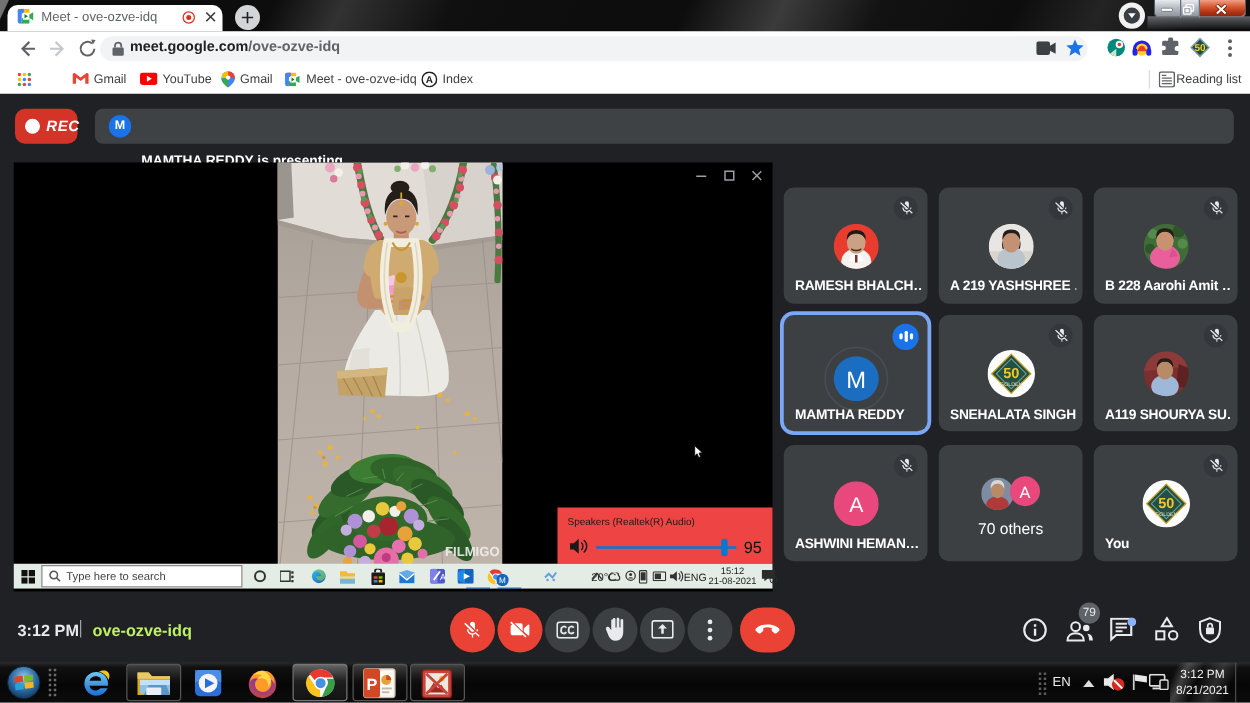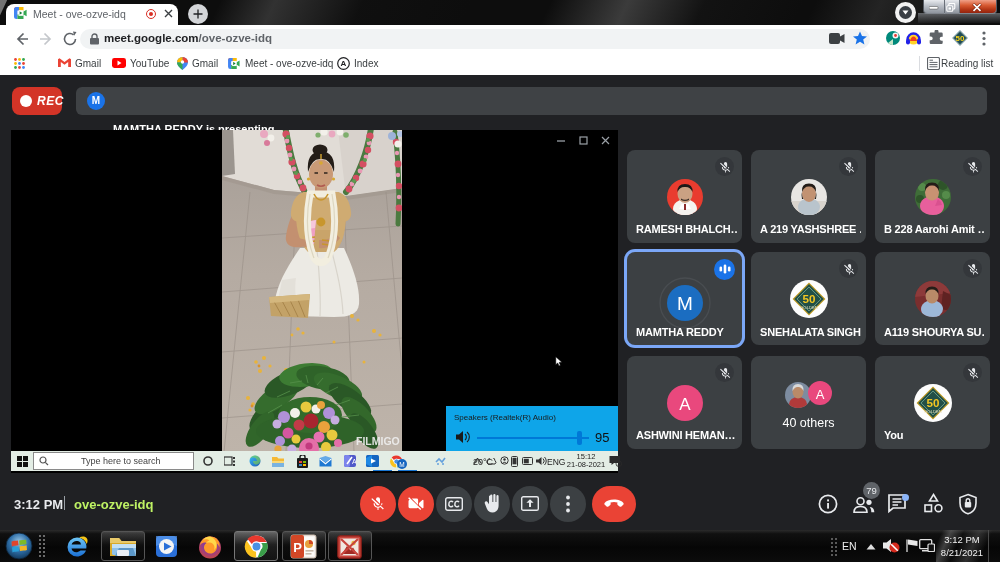--- a/index.html
+++ b/index.html
@@ -389,21 +389,21 @@
         <circle cx="87" cy="309" r="10" fill="#e46fa8"></circle>
         <circle cx="87" cy="307" r="3.6" fill="#c23a7e"></circle>
         <circle cx="104" cy="308" r="5" fill="#e8c93e"></circle>
           <circle cx="70" cy="310" r="4.5" fill="#c6addf"></circle>
         <circle cx="116" cy="304" r="4" fill="#e46fa8"></circle>
           <circle cx="56" cy="310" r="3.6" fill="#e8a23c"></circle>
       </g>
       <text x="134" y="315" font-size="10.5" font-weight="bold" fill="#efefef" font-family="Liberation Sans" opacity="0.9">FILMIGO</text>
     </svg>
 
-    <div class="abs" style="left:435px;top:276px;width:172px;height:45px;background:#0ea5e9;">
+    <div class="abs" style="left:435px;top:276px;width:172px;height:45px;background:#ef4444;">
       <div class="abs" style="left:8px;top:7px;font-size:8px;color:#1a1a1a;">Speakers (Realtek(R) Audio)</div>
       <svg class="abs" style="left:10px;top:24px" width="16" height="14" viewBox="0 0 16 14">
           <path d="M0 4.5 H3 L7 1 V13 L3 9.5 H0 Z" fill="#1a1a1a"></path>
           <path d="M9 4 A4 4 0 0 1 9 10 M11 2 A6.5 6.5 0 0 1 11 12" stroke="#1a1a1a" stroke-width="1.1" fill="none"></path>
         </svg>
       <div class="abs" style="left:31px;top:31px;width:112px;height:2px;background:#0078d7;"></div>
       <div class="abs" style="left:131px;top:25px;width:4.5px;height:14px;border-radius:2px;background:#0078d7;"></div>
       <div class="abs" style="left:149px;top:24px;font-size:13px;color:#111;">95</div>
     </div>
 
@@ -412,21 +412,21 @@
           <rect x="0" y="0" width="5" height="5" fill="#111"></rect>
           <rect x="6" y="0" width="5" height="5" fill="#111"></rect>
           <rect x="0" y="6" width="5" height="5" fill="#111"></rect>
           <rect x="6" y="6" width="5" height="5" fill="#111"></rect>
         </svg>
       <div class="abs" style="left:22px;top:1px;width:161px;height:18px;background:#fff;border:1px solid #8a8a8a;"></div>
       <svg class="abs" style="left:28px;top:5px" width="10" height="10" viewBox="0 0 10 10">
           <circle cx="4" cy="4" r="3" fill="none" stroke="#555" stroke-width="1.2"></circle>
           <path d="M6.3 6.3 L9 9" stroke="#555" stroke-width="1.2"></path>
         </svg>
-      <div class="abs" style="left:42px;top:5px;font-size:9px;color:#444;margin-left:28px;">Type here to search</div>
+      <div class="abs" style="left:42px;top:5px;font-size:9px;color:#444;">Type here to search</div>
       <svg class="abs" style="left:192px;top:5px" width="10" height="10" viewBox="0 0 10 10">
           <circle cx="5" cy="5" r="4" fill="none" stroke="#333" stroke-width="1.6"></circle>
         </svg>
       <svg class="abs" style="left:213px;top:5px" width="11" height="10" viewBox="0 0 11 10">
           <rect x="0" y="1" width="8" height="8" fill="none" stroke="#333" stroke-width="1.2"></rect>
           <rect x="9" y="1" width="2" height="2" fill="#333"></rect>
           <rect x="9" y="4.5" width="2" height="2" fill="#333"></rect>
           <rect x="9" y="8" width="2" height="2" fill="#333"></rect>
         </svg>
       <svg class="abs" style="left:238px;top:4px" width="12" height="12" viewBox="0 0 24 24">
@@ -672,21 +672,21 @@
           </defs>
           <g clip-path="url(#cpO)">
             <rect x="2" y="2" width="26" height="26" fill="#7d8ca0"></rect>
             <ellipse cx="15" cy="24" rx="9" ry="7" fill="#b03a3a"></ellipse>
             <ellipse cx="15" cy="12" rx="5.5" ry="6.5" fill="#b98a68"></ellipse>
             <path d="M9.5 11 Q9 4 15 4 Q21 4 20.5 11 Q18 6.5 15 7 Q12 6.5 9.5 11 Z" fill="#d8d8d8"></path>
           </g>
           <circle cx="37" cy="13" r="12" fill="#e9487d"></circle>
           <text x="37" y="18.5" font-size="13" fill="#fff" text-anchor="middle" font-family="Liberation Sans">A</text>
         </svg></div>
-      <div class="abs" style="left:751px;top:415.5px;width:115px;text-align:center;font-size:12.5px;color:#fff;">40 others</div>
+      <div class="abs" style="left:751px;top:415.5px;width:115px;text-align:center;font-size:12.5px;color:#fff;">70 others</div>
       <div class="abs" style="left:875px;top:355.5px;width:115px;height:93px;background:#3c4043;border-radius:8px;"></div>
       <div class="abs" style="left:963px;top:362.5px;width:19px;height:19px;border-radius:50%;background:#34373b;"></div>
       <div class="abs" style="left:966.5px;top:365.5px;"><svg width="13" height="13" viewBox="0 0 24 24">
           <path fill="#e8eaed" d="M15 10.6V5a3 3 0 0 0-6 0v.8l6 5.98zM3.3 3.3 2 4.6l7 6.98V11a3 3 0 0 0 5.18 2.06l1.45 1.45A5 5 0 0 1 7 11H5.3a6.7 6.7 0 0 0 5.95 6.6V21h1.5v-3.4a6.6 6.6 0 0 0 2.9-1.1l3.75 3.73 1.3-1.3z"></path>
           <path fill="#e8eaed" d="M17.1 11h1.6a6.7 6.7 0 0 1-.9 3.1l-1.2-1.2c.3-.6.5-1.2.5-1.9z"></path>
         </svg></div>
       <div class="abs" style="left:913.5px;top:383.5px;"><svg width="38" height="38" viewBox="0 0 36 36">
           <circle cx="18" cy="18" r="18" fill="#fdfdfd"></circle>
           <g transform="rotate(45 18 18)">
             <rect x="7.5" y="7.5" width="21" height="21" fill="#224f46" stroke="#caa227" stroke-width="1"></rect>

